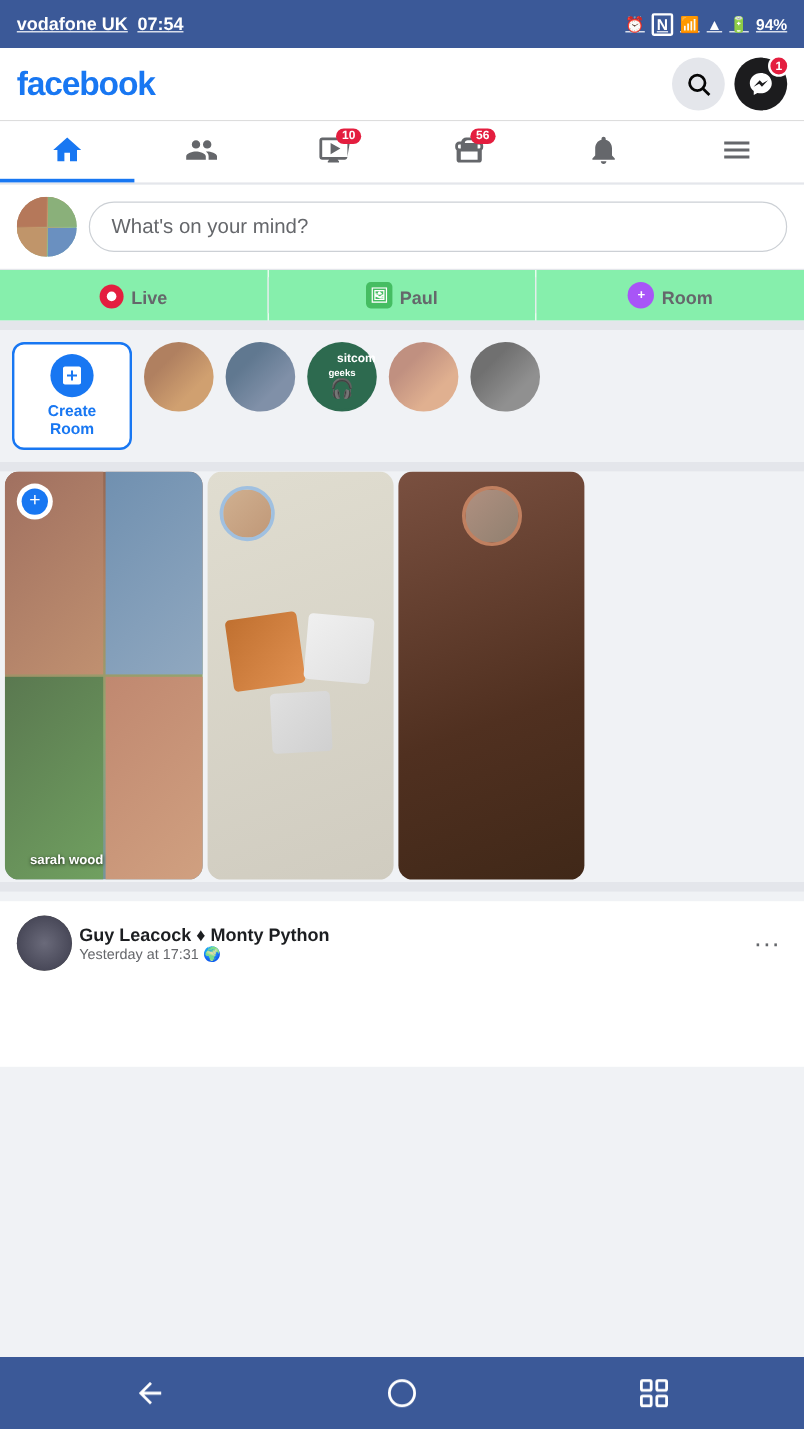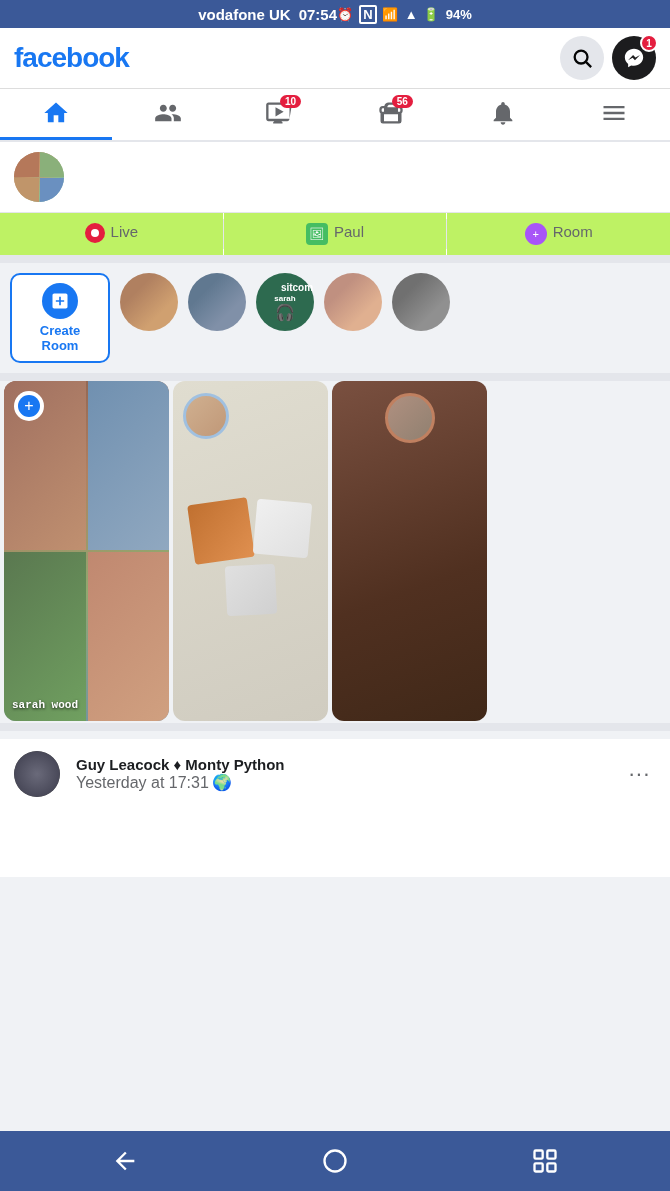--- a/index.html
+++ b/index.html
@@ -4,26 +4,27 @@
   <meta name="viewport" content="width=670px">
   <style>
     * { margin: 0; padding: 0; box-sizing: border-box; }
     body { width: 670px; min-height: 1191px; font-family: -apple-system, BlinkMacSystemFont, 'Helvetica Neue', Arial, sans-serif; background: #f0f2f5; overflow-x: hidden; }
 
     
     .status-bar {
       background: #3b5998;
       color: white;
       display: flex;
-      justify-content: center;
+      justify-content: space-between;
       align-items: center;
       padding: 6px 14px;
       font-size: 15px;
       font-weight: 600;
-      height: 28px;
+      height: 40px;
+      text-decoration: underline;
     }
     .status-left { display: flex; align-items: center; gap: 8px; }
     .status-right { display: flex; align-items: center; gap: 6px; font-size: 13px; }
 
     
     .header {
       background: white;
       padding: 8px 14px;
       display: flex;
       align-items: center;
@@ -138,30 +139,30 @@
 
     
     .action-bar {
       background: white;
       display: flex;
       border-bottom: 8px solid #e4e6eb;
     }
     .action-btn {
       flex: 1;
       display: flex;
-      align-items: flex-start;
+      align-items: flex-end;
       justify-content: center;
       gap: 6px;
       padding: 10px 0;
       cursor: pointer;
       font-size: 15px;
-      font-weight: 400;
+      font-weight: 700;
       color: #65676b;
       border: none;
-      background: #bef264;
+      background: #86efac;
     }
     .action-divider {
       width: 1px;
       background: #e4e6eb;
       margin: 6px 0;
     }
     .live-dot {
       width: 20px; height: 20px;
       background: #e41e3f;
       border-radius: 50%;
@@ -301,63 +302,62 @@
     }
     .story-add-inner {
       width: 22px; height: 22px;
       border-radius: 50%;
       background: #1877f2;
       display: flex; align-items: center; justify-content: center;
       color: white; font-size: 16px; font-weight: 300;
     }
     .story-thumb-label {
       position: absolute;
-      bottom: 10px; left: 8px; right: 8px;
+      bottom: 10px; left: 21px; right: 8px;
       color: white;
       font-size: 11px;
       font-weight: 700;
       text-shadow: 0 1px 3px rgba(0,0,0,0.8);
-      font-family: Liberation Mono, monospace;
     }
 
     
     .post-card {
       background: white;
       margin-top: 8px;
       padding: 12px 14px;
     }
     .post-header {
       display: flex;
       align-items: center;
       justify-content: space-between;
     }
     .post-user {
       display: flex;
       align-items: center;
-      gap: 16px;
+      gap: 6px;
     }
     .post-avatar {
       width: 46px; height: 46px;
       border-radius: 50%;
       background: #555;
       overflow: hidden;
     }
     .post-avatar-inner {
       width: 100%; height: 100%;
       background: #5a5a6a;
       border-radius: 50%;
     }
     .post-user-info {}
     .post-user-name {
       font-size: 15px;
       font-weight: 700;
       color: #1c1e21;
     }
     .post-timestamp {
-      font-size: 16px;
+      font-size: 12px;
       color: #65676b;
       display: flex;
       align-items: center;
       gap: 4px;
     }
     .post-more {
       color: #65676b;
       font-size: 22px;
       cursor: pointer;
       padding: 0 6px;
@@ -460,20 +460,21 @@
 
 <div class="post-box">
   <div class="avatar">
     <div class="avatar-inner">
       <div class="avatar-cell"></div>
       <div class="avatar-cell"></div>
       <div class="avatar-cell"></div>
       <div class="avatar-cell"></div>
     </div>
   </div>
+  <div class="post-input">What's on your mind?</div>
 </div>
 
 <div class="action-bar">
   <button class="action-btn">
     <div class="live-dot"></div>
     <span>Live</span>
   </button>
   <div class="action-divider"></div>
   <button class="action-btn">
     <div class="photo-icon">🖼</div>
@@ -494,21 +495,21 @@
       </svg>
     </div>
     <span style="text-align:center;">Create<br>Room</span>
   </button>
 
   <div class="story-avatar story-avatar-1" style="background: linear-gradient(135deg, #b08060 30%, #d0a070 70%);"></div>
   <div class="story-avatar story-avatar-2" style="background: linear-gradient(135deg, #607890 30%, #8090a8 70%);"></div>
   <div class="story-avatar-logo">
     <div class="sitcom-logo">
       <span style="font-size:10px;margin-left:24px;">sitcom</span>
-      <span style="font-size:8px;">sarah</span>
+      <span style="font-size:8px;">geeks</span>
       <span style="font-size:16px;">🎧</span>
     </div>
   </div>
   <div class="story-avatar story-avatar-4" style="background: linear-gradient(135deg, #c09080 30%, #e0b090 70%);"></div>
   <div class="story-avatar story-avatar-5" style="background: linear-gradient(135deg, #707070 30%, #909090 70%);"></div>
 </div>
 
 <div class="stories-thumbs">
 
   <div class="story-thumb" style="width:165px; min-width:165px; background:#888; margin-left:4px;">

